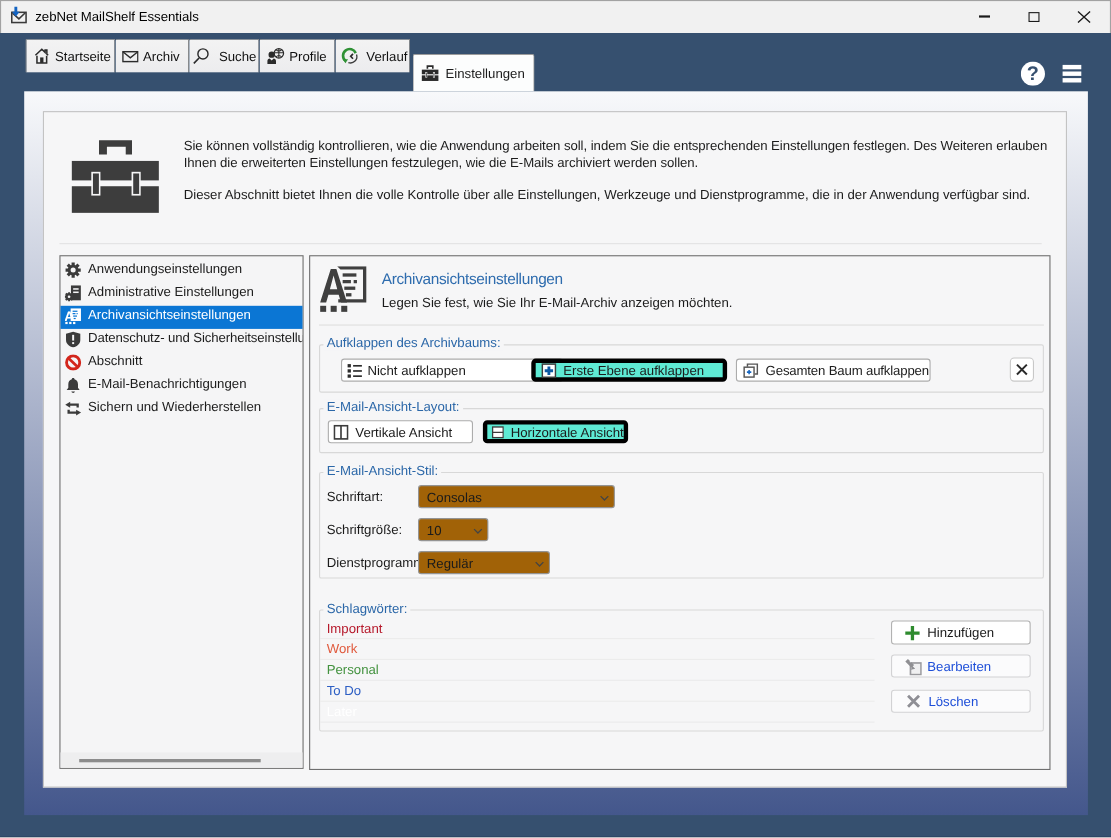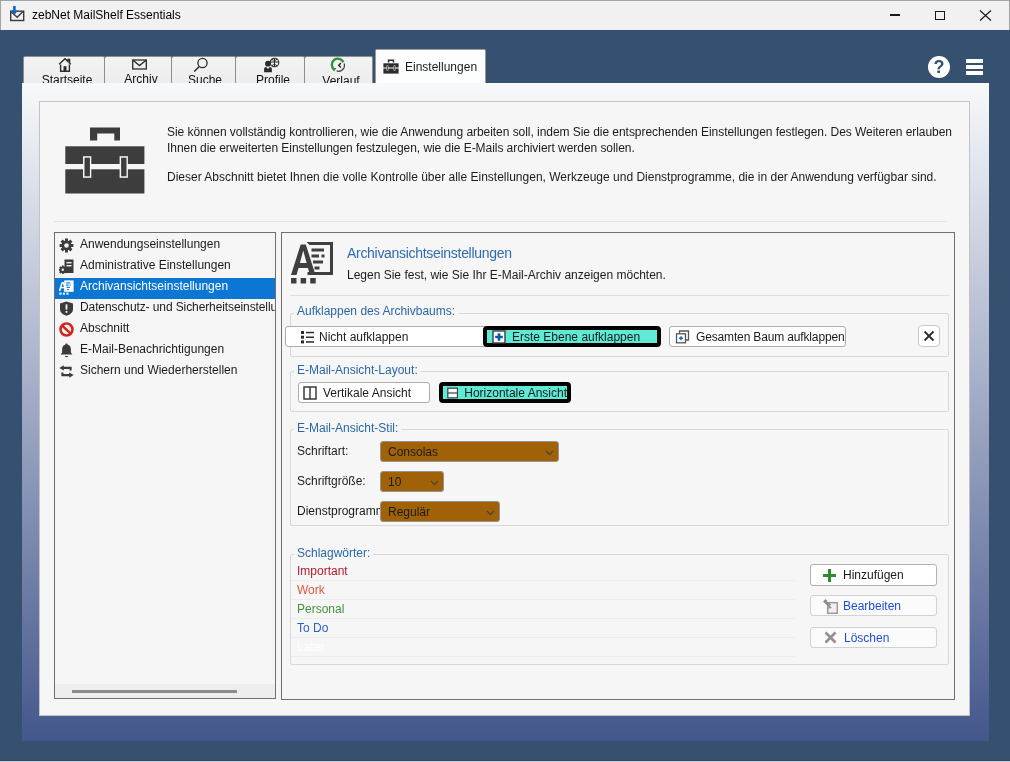--- a/index.html
+++ b/index.html
@@ -3,21 +3,21 @@
 <meta charset="utf-8">
 <style>
 * { margin:0; padding:0; box-sizing:border-box; }
 html,body { width:1010px; height:762px; overflow:hidden; }
 body { font-family:"Liberation Sans",sans-serif; position:relative; background:#36506f; font-size:12px; color:#1b1b1b; }
 .abs { position:absolute; }
 .titlebar { left:0; top:0; width:1010px; height:30px; background:#f1f1f1; }
 .page { left:22px; top:83px; width:967px; height:658px;
   background:linear-gradient(180deg,#f8f9fb 0%,#44578c 100%); }
 
-.tab { top:56px; height:31px; background:linear-gradient(#f3f3f3,#ececee); border:1px solid #8e8e8e; border-bottom:none; border-radius:2px 2px 0 0; display:flex; align-items:center; color:#111;flex-direction:column; }
+.tab { top:35px; height:31px; background:linear-gradient(#f3f3f3,#ececee); border:1px solid #8e8e8e; border-bottom:none; border-radius:2px 2px 0 0; display:flex; align-items:center; color:#111; }
 .tab .ic { margin-right:4px; display:block; flex:none; }
 .tabactive { top:49px; height:34px; background:#fcfdfd; border:1px solid #9b9b9b; border-bottom:none; border-radius:2px 2px 0 0; display:flex; align-items:center; }
 .bigpanel { left:39px; top:101px; width:931px; height:615px; background:#f6f6f7; border:1px solid #c3c3c3; }
 .box { background:#f5f5f6; border:1px solid #6f6f6f; }
 .sep { background:#e3e3e3; height:1px; }
 .row { left:55px; width:220px; height:21px; display:flex; align-items:flex-start; padding-top:0.5px; white-space:nowrap; overflow:hidden; }
 .row .ric { width:15px; height:15px; margin-left:4px; margin-right:6px; margin-top:1.1px; display:block; flex:none; }
 .group { border:1px solid #d8d8d8; border-radius:2px; }
 .glabel { color:#2b67a8; background:#f6f6f7; padding:0 3px; height:15px; line-height:15px; }
 .btn { background:#fff; border:1px solid #acacac; border-radius:3px; display:flex; align-items:center; color:#1b1b1b; white-space:nowrap; }
@@ -216,21 +216,21 @@
     <rect x="9.6" y="36" width="5.5" height="5.5"></rect>
     <rect x="19.2" y="36" width="5.5" height="5.5"></rect>
   </g>
 </svg>
 <div class="abs" style="left:347px;top:245px;font-size:14px;letter-spacing:-0.3px;color:#2e6cae">Archivansichtseinstellungen</div>
 <div class="abs" style="left:347px;top:268px">Legen Sie fest, wie Sie Ihr E-Mail-Archiv anzeigen möchten.</div>
 <div class="abs sep" style="left:290px;top:295px;width:659px;background:#dedede"></div>
 
 <div class="abs group" style="left:290px;top:313px;width:659px;height:44px"></div>
 <div class="abs glabel" style="left:294px;top:304px">Aufklappen des Archivbaums:</div>
-<div class="abs btn" style="left:285px;top:326px;width:202px;height:21px;padding-left:14px">
+<div class="abs btn" style="left:310px;top:326px;width:202px;height:21px;padding-left:4px">
   <svg class="ic" style="margin-right:4px" width="15" height="14" viewBox="0 0 15 14">
     <g fill="#2b2b2b">
         <rect x="1" y="1" width="3" height="3"></rect>
         <rect x="1" y="5.7" width="3" height="3"></rect>
         <rect x="1" y="10.4" width="3" height="3"></rect>
         <rect x="6" y="1.8" width="8" height="1.5"></rect>
         <rect x="6" y="6.5" width="8" height="1.5"></rect>
         <rect x="6" y="11.2" width="8" height="1.5"></rect>
       </g>
   </svg>

